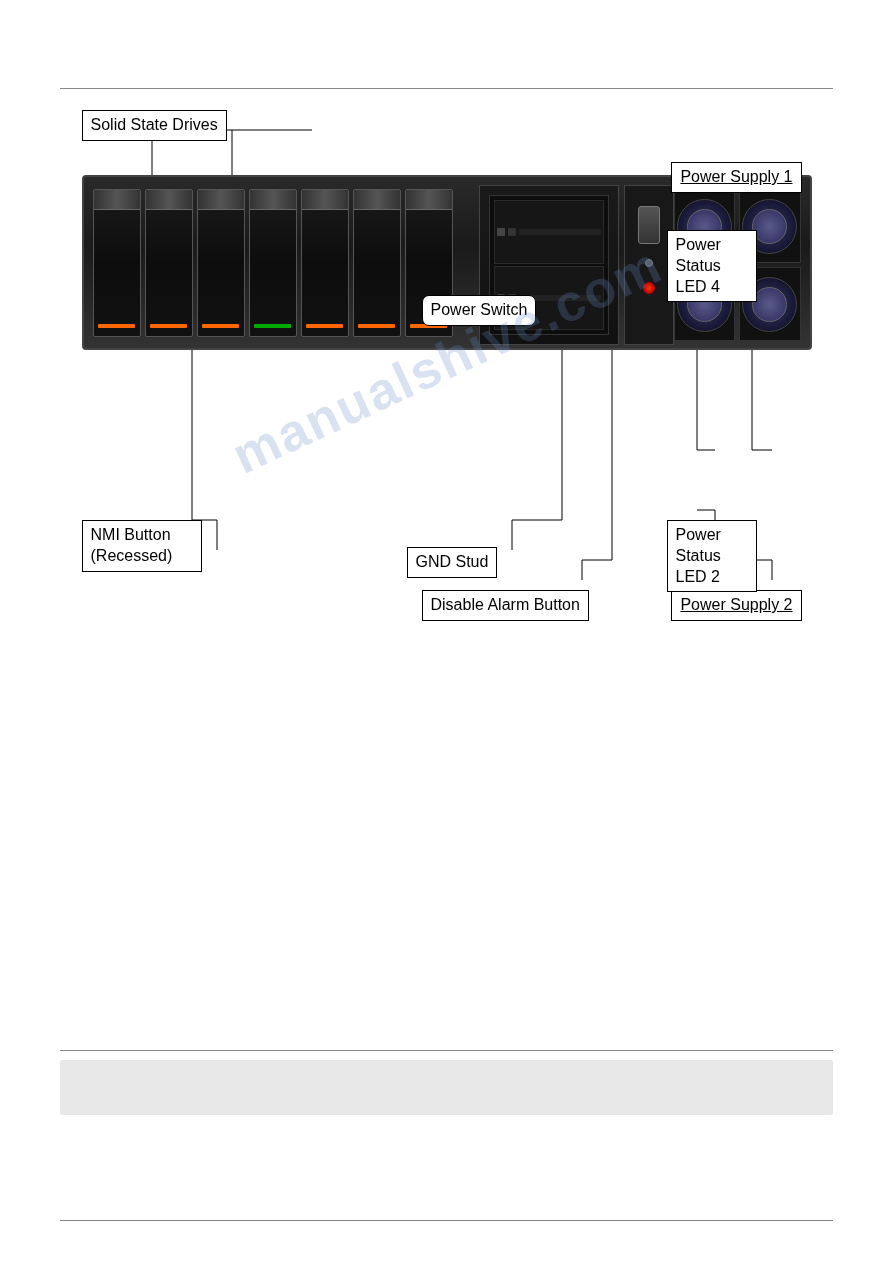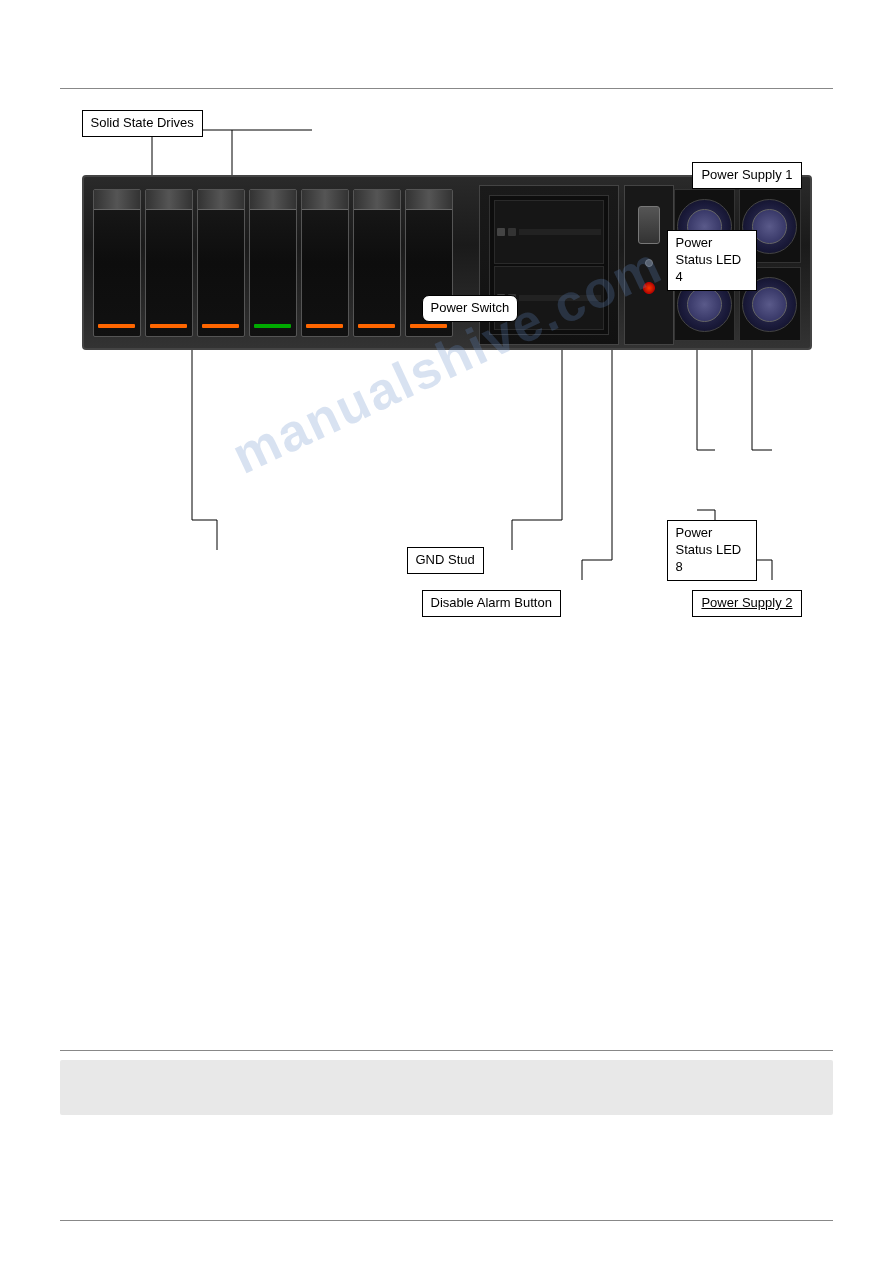--- a/index.html
+++ b/index.html
@@ -178,21 +178,21 @@
       border-radius: 50%;
       border: 1px solid #666;
     }
 
     
     .label-box {
       position: absolute;
       border: 1.5px solid #000;
       background: #fff;
       padding: 4px 8px;
-      font-size: 13px;
+      font-size: 16px;
       font-weight: normal;
       line-height: 1.3;
       white-space: nowrap;
     }
 
     .label-box.multiline {
       white-space: normal;
       text-align: left;
     }
 
@@ -376,45 +376,49 @@
       </div>
 
       <div class="label-box" style="top: 10px; left: 10px;">
         <span>Solid State Drives</span>
       </div>
 
       <div class="label-box" style="top: 195px; left: 350px; border-radius: 7px;">
         <span>Power Switch</span>
       </div>
 
-      <div class="label-box" style="top: 62px; right: 20px;">
+      <div class="label-box" style="top: 62px; right: 20px; text-decoration: underline;">
         <span>Power Supply 1</span>
       </div>
 
       <div class="label-box multiline" style="top: 130px; right: 65px; width: 90px;">
         <span>Power</span><br>
         <span>Status LED 4</span>
       </div>
 
+      <div class="label-box multiline" style="top: 420px; left: 10px; width: 120px;">
+        <span>NMI Button</span><br>
+        <span>(Recessed)</span>
+      </div>
 
       <div class="label-box" style="top: 447px; left: 335px;">
         <span>GND Stud</span>
       </div>
 
       <div class="label-box" style="top: 490px; left: 350px; text-align: right;">
         <span>Disable Alarm Button</span>
       </div>
 
       <div class="label-box" style="top: 490px; right: 20px; text-decoration: underline;">
         <span>Power Supply 2</span>
       </div>
 
       <div class="label-box multiline" style="top: 420px; right: 65px; width: 90px;">
         <span>Power</span><br>
-        <span>Status LED 8</span>
+        <span>Status LED 2</span>
       </div>
 
     </div>
   </div>
 
   <div class="watermark">
     <span>manualshive.com</span>
   </div>
 
   <div class="bottom-rule-1"></div>

